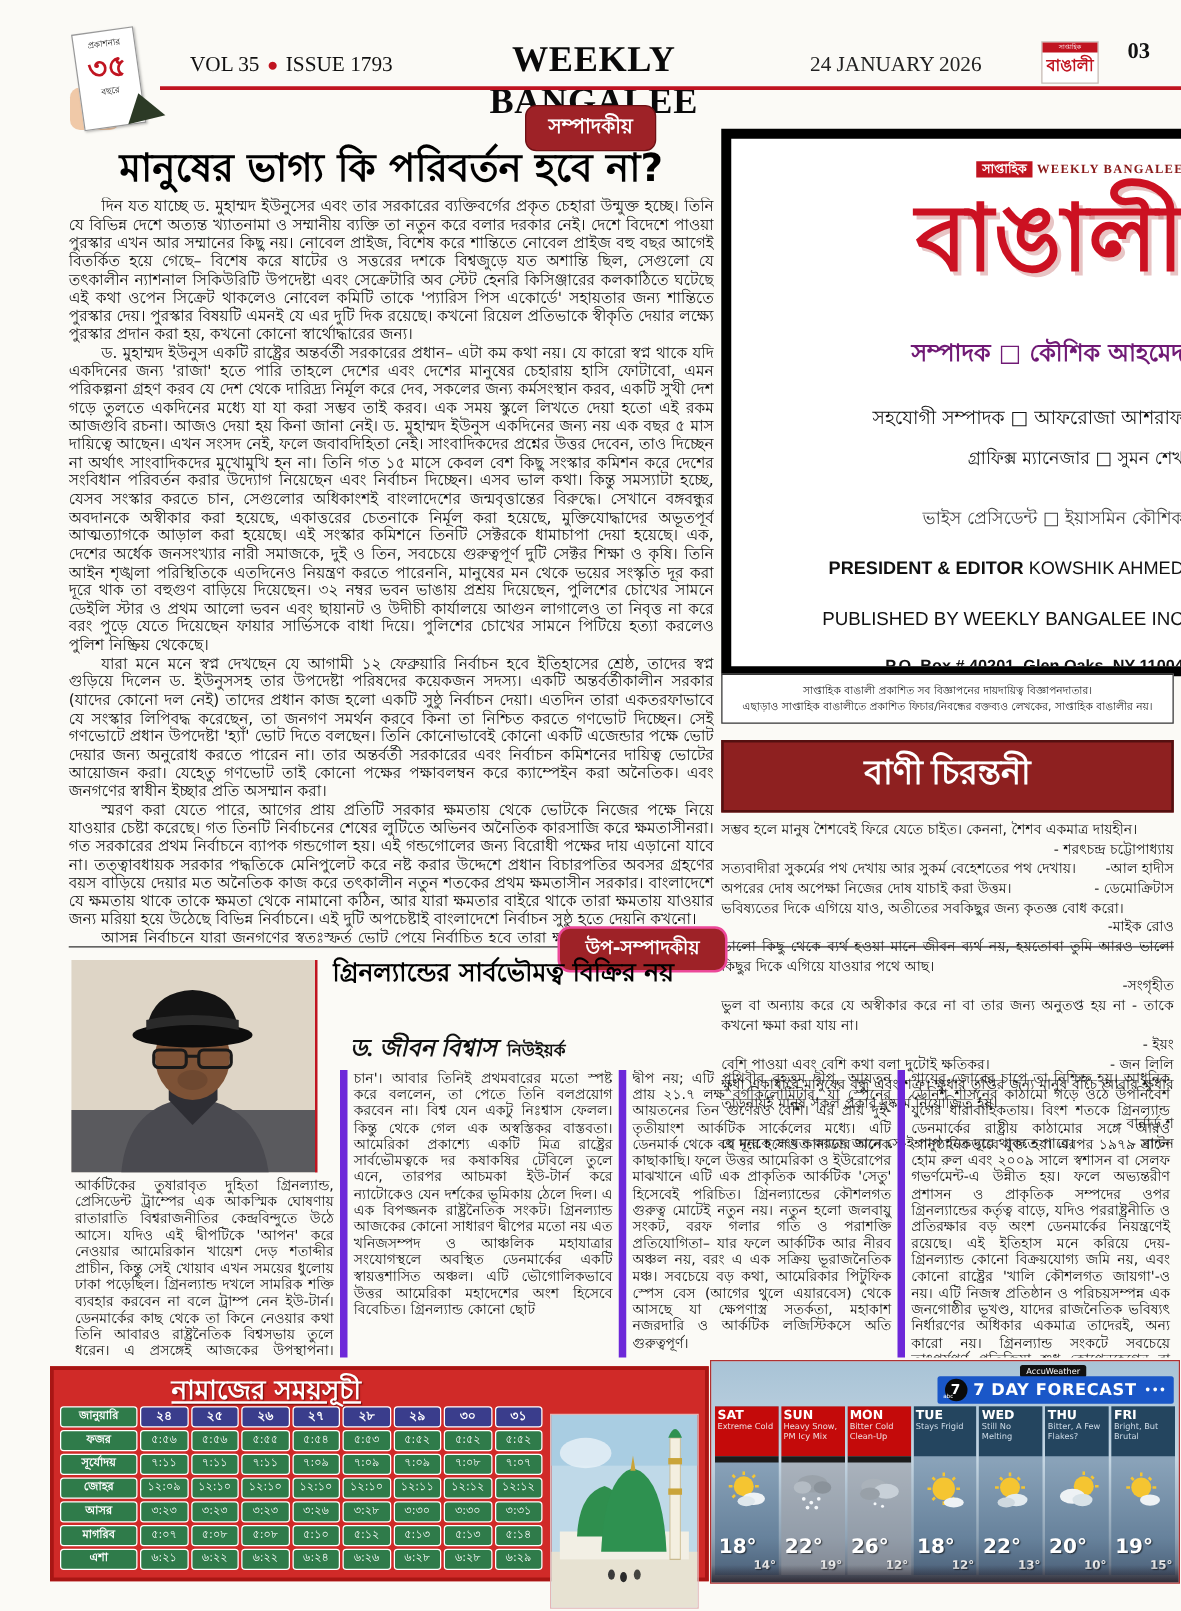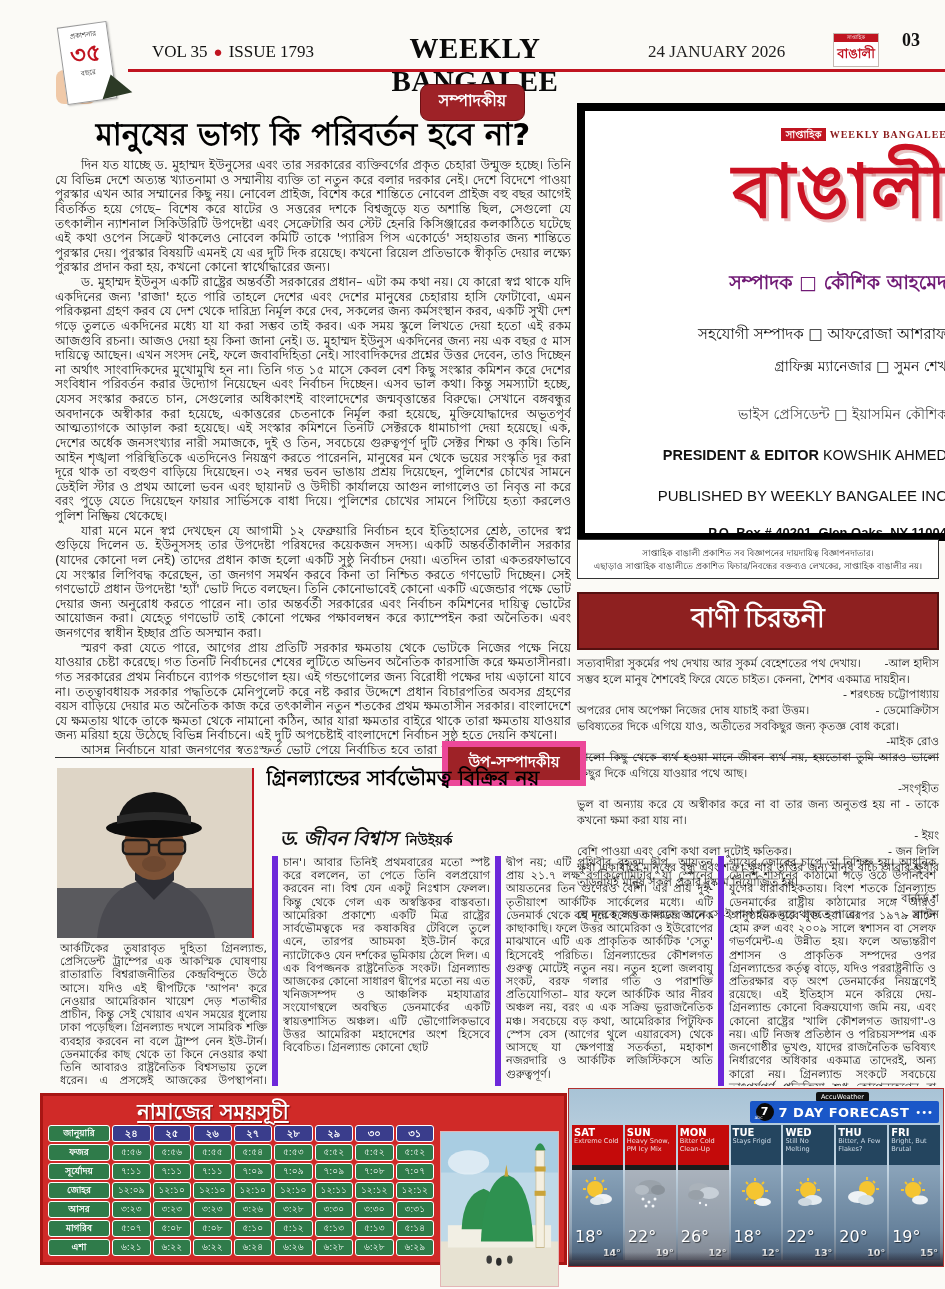--- a/index.html
+++ b/index.html
@@ -62,21 +62,21 @@
   .quotes-hd{background:#8e2020;border:2px solid #541010;color:#fff;text-align:center;
     font-size:27px;font-weight:bold;padding:3px 0 6px;font-family:"Liberation Serif",serif;}
   .quotes-list{margin-top:6px;font-size:11.2px;line-height:1.4;color:#111;}
   .qrow{display:flex;flex-wrap:wrap;}
   .qt{flex:1 1 auto;text-align:justify;}
   .qa{margin-left:auto;white-space:nowrap;padding-left:8px;align-self:flex-end;}
 
   
   .sub-rule{position:absolute;left:55px;top:757px;width:884px;height:1px;background:#333;}
   .sub-badge-wrap{position:absolute;left:370px;top:741px;width:240px;text-align:center;}
-  .sub-badge{background:#9e2227;color:#fff;border-radius:0;border:6px solid #ec4899;
+  .sub-badge{background:#9e2227;color:#fff;border-radius:10px;border:2px solid #ec4899;
     padding:3px 20px 5px;font-size:15px;font-weight:bold;display:inline-block;margin-left:48px;}
   .photo{position:absolute;left:57px;top:768px;width:195px;height:170px;border-right:2px solid #c01420;}
   .sub-headline{position:absolute;left:266px;top:763px;width:670px;font-size:20px;font-weight:bold;
     color:#000;white-space:nowrap;overflow:hidden;}
   .sub-byline{position:absolute;left:280px;top:824px;font-size:19px;font-weight:bold;font-style:italic;color:#111;
     font-family:"Liberation Serif",serif;}
   .sub-byline .loc{font-style:normal;font-size:13.5px;font-family:"DejaVu Sans",sans-serif;padding-left:8px;}
   .sub-body{position:absolute;left:55px;top:856px;width:886px;height:230px;display:flex;}
   .scol{flex:1 1 0;font-size:11.2px;line-height:1.18;text-align:justify;color:#111;overflow:hidden;padding:0 5px;}
   .scol + .scol{border-left:6px solid #6d28d9;}
@@ -113,21 +113,21 @@
   .day{flex:1 1 0;position:relative;background:rgba(30,70,110,.35);overflow:hidden;}
   .day.gray{background:rgba(150,152,158,.55);}
   .d-hd{height:38px;padding:2px 2px 0;}
   .d-hd.red{background:#c40a0a;}
   .d-hd.blue{background:#24455f;}
   .d-name{color:#fff;font-weight:bold;font-size:10px;line-height:11px;}
   .d-desc{color:#f2dede;font-size:6.6px;line-height:7.5px;}
   .d-hd.blue .d-desc{color:#cfdce8;}
   .d-strip{height:5px;background:#1c1c1c;}
   .d-ico{position:absolute;left:50%;top:52px;transform:translateX(-50%);}
-  .d-hi{position:absolute;left:3px;bottom:14px;color:#fff;font-weight:normal;font-size:16px;
+  .d-hi{position:absolute;left:3px;bottom:14px;color:#fff;font-weight:bold;font-size:16px;
     text-shadow:1px 1px 1px rgba(0,0,0,.6);text-align:right;}
   .d-lo{position:absolute;right:2px;bottom:2px;color:#e8e8e8;font-weight:bold;font-size:9.5px;
     text-shadow:1px 1px 1px rgba(0,0,0,.6);}
   .w-city{position:absolute;left:0;right:0;bottom:0;height:14px;
     background:linear-gradient(180deg,rgba(40,40,50,0),rgba(35,30,40,.8));}
 </style>
 </head>
 <body>
 
 <div class="page">
@@ -186,26 +186,26 @@
 
   <div class="disclaimer">
     <div>সাপ্তাহিক বাঙালী প্রকাশিত সব বিজ্ঞাপনের দায়দায়িত্ব বিজ্ঞাপনদাতার।</div>
     <div>এছাড়াও সাপ্তাহিক বাঙালীতে প্রকাশিত ফিচার/নিবন্ধের বক্তব্যও লেখকের, সাপ্তাহিক বাঙালীর নয়।</div>
   </div>
 
   <div class="quotes">
     <div class="quotes-hd">বাণী চিরন্তনী</div>
     <div class="quotes-list">
       <div class="qrow">
+          <span class="qt">সম্ভব হলে মানুষ শৈশবেই ফিরে যেতে চাইত। কেননা, শৈশব একমাত্র দায়হীন।</span>
+          <span class="qa">- শরৎচন্দ্র চট্টোপাধ্যায়</span>
+        </div>
+      <div class="qrow">
           <span class="qt">সত্যবাদীরা সুকর্মের পথ দেখায় আর সুকর্ম বেহেশতের পথ দেখায়।</span>
           <span class="qa">-আল হাদীস</span>
-        </div>
-      <div class="qrow">
-          <span class="qt">সম্ভব হলে মানুষ শৈশবেই ফিরে যেতে চাইত। কেননা, শৈশব একমাত্র দায়হীন।</span>
-          <span class="qa">- শরৎচন্দ্র চট্টোপাধ্যায়</span>
         </div>
       <div class="qrow">
           <span class="qt">অপরের দোষ অপেক্ষা নিজের দোষ যাচাই করা উত্তম।</span>
           <span class="qa">- ডেমোক্রিটাস</span>
         </div>
       <div class="qrow">
           <span class="qt">ভবিষ্যতের দিকে এগিয়ে যাও, অতীতের সবকিছুর জন্য কৃতজ্ঞ বোধ করো।</span>
           <span class="qa">-মাইক রোও</span>
         </div>
       <div class="qrow">

